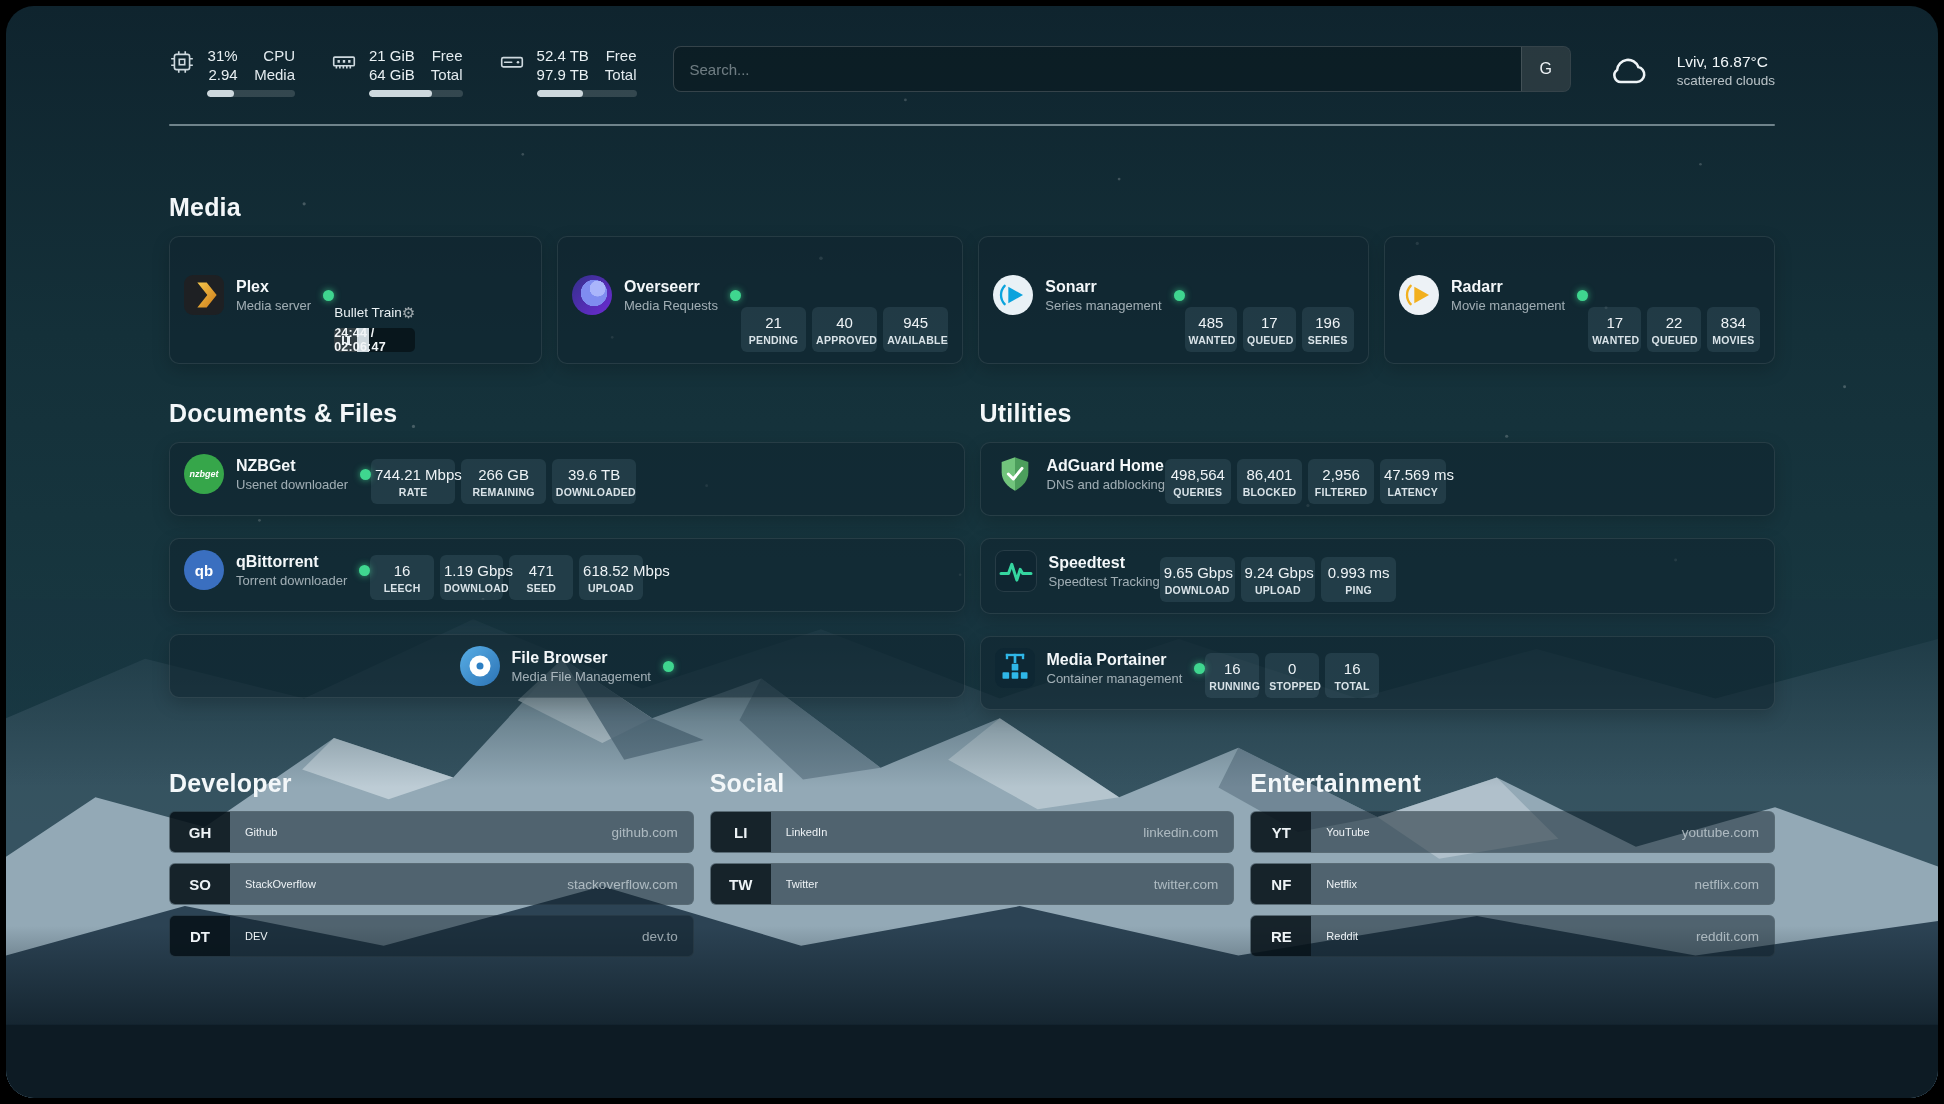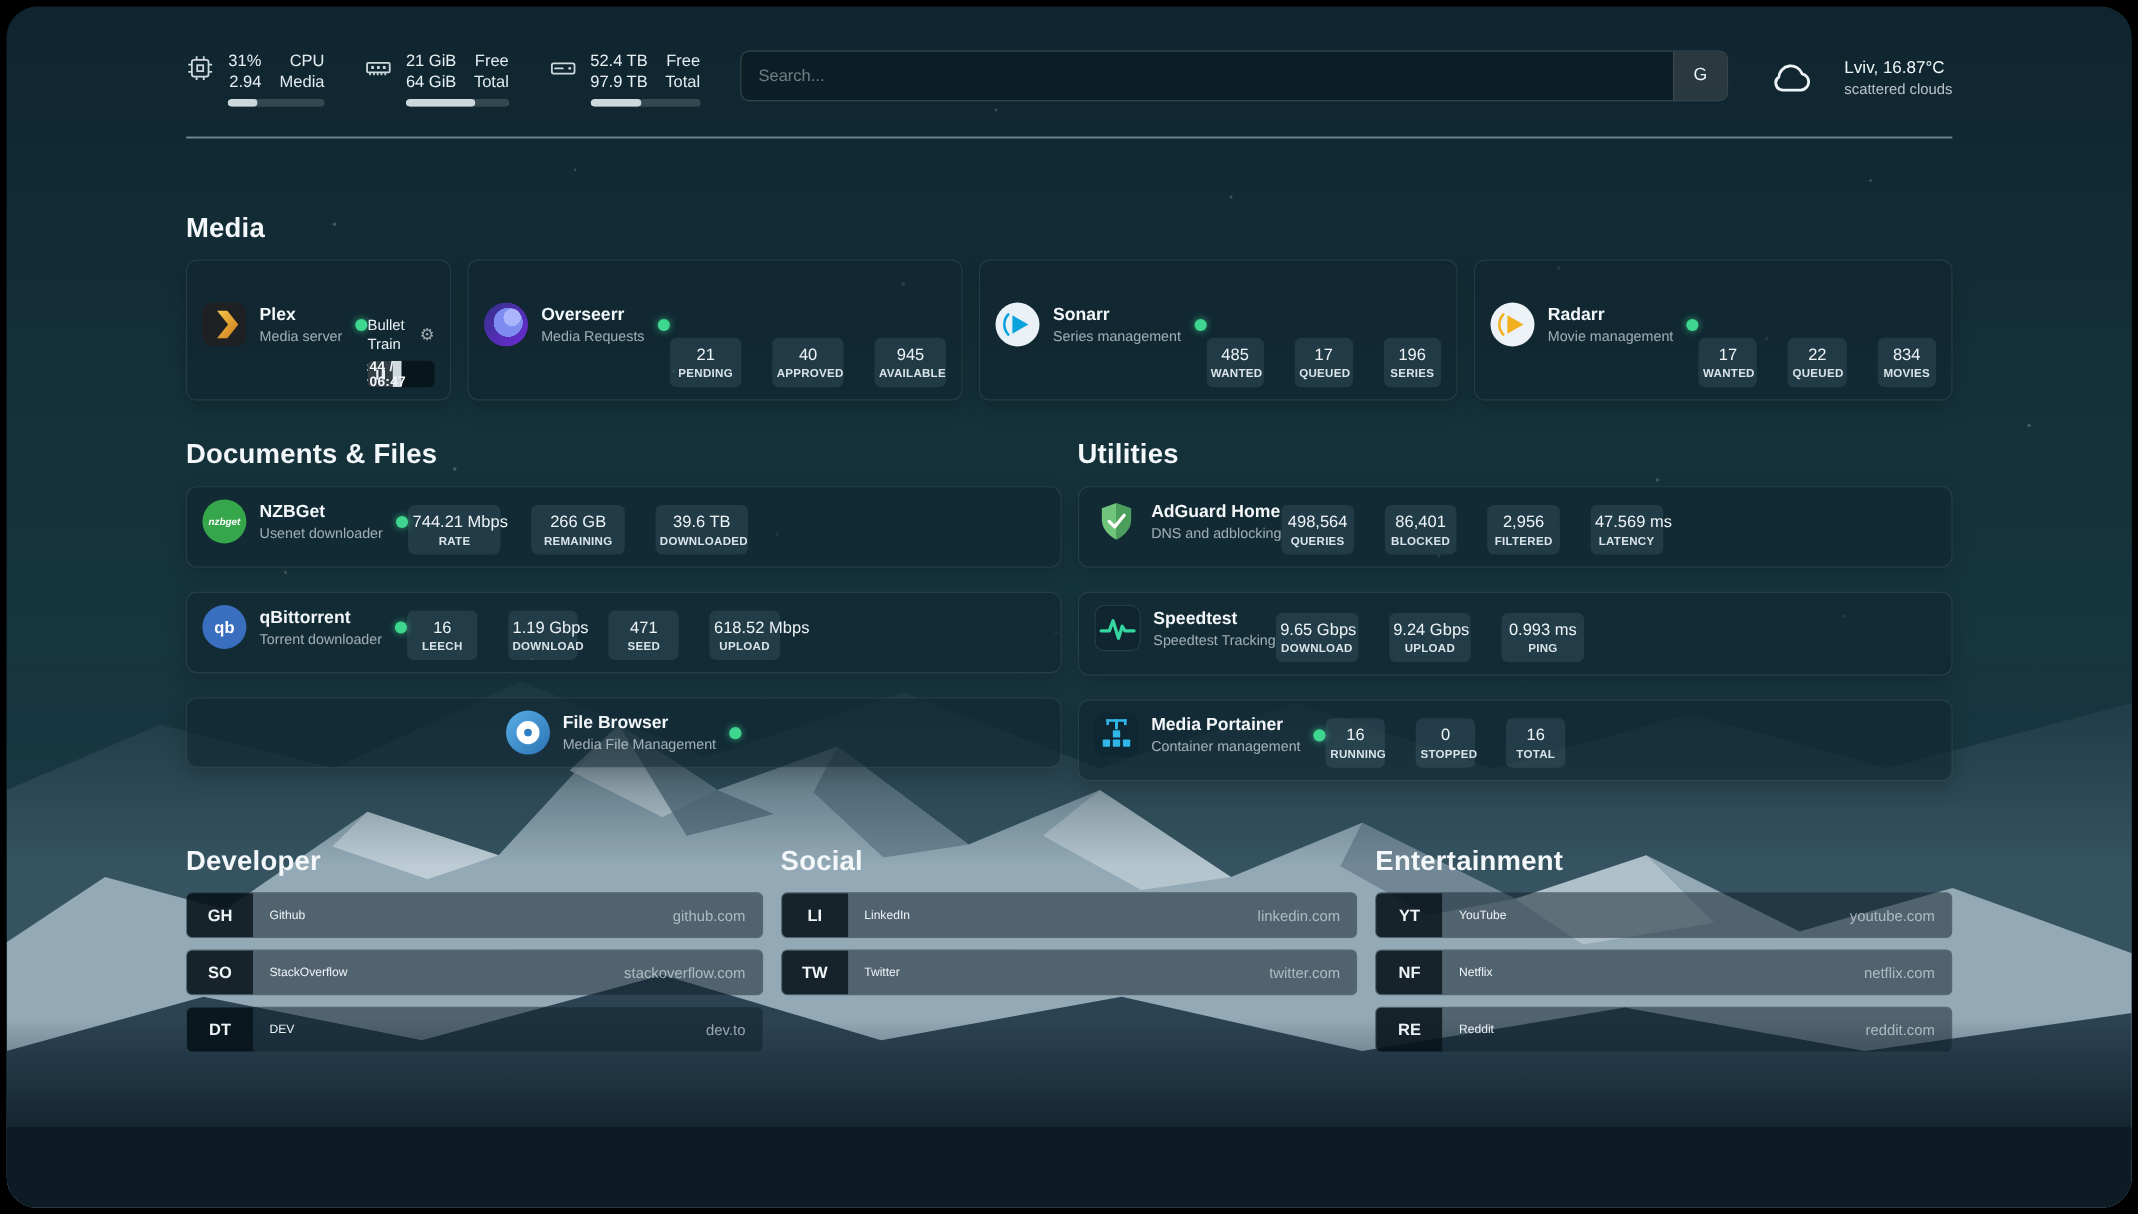--- a/index.html
+++ b/index.html
@@ -46,21 +46,21 @@
   .card-head{display:flex;align-items:center;gap:12px;margin-bottom:10px;}
   .card.compact{justify-content:center;min-height:62px;}
   .card.compact .card-head{margin-bottom:0;}
   .card-text{display:flex;flex-direction:column;min-width:0;}
   .card-title{font-size:16px;font-weight:600;color:#f3f7f9;line-height:20px;white-space:nowrap;}
   .card-sub{font-size:13px;color:rgba(235,243,247,.65);line-height:17px;white-space:nowrap;}
   .status-dot{margin-left:auto;width:11px;height:11px;border-radius:50%;background:#3fd68f;
     box-shadow:0 0 7px rgba(63,214,143,.75);flex:none;}
   .app-icon{width:40px;height:40px;border-radius:9px;display:flex;align-items:center;justify-content:center;flex:none;overflow:hidden;}
   .app-icon svg{width:100%;height:100%;display:block;}
-  .stats{display:flex;gap:28px;margin-top:auto;}
+  .stats{display:flex;gap:6px;margin-top:auto;}
   .stat{flex:1;min-width:0;background:rgba(150,182,198,.13);border-radius:6px;padding:6px 4px 5px;text-align:center;}
   .stat .v{font-size:15px;color:#eef3f6;line-height:19px;white-space:nowrap;}
   .stat .l{font-size:10.5px;font-weight:700;color:#d9e3e8;line-height:13px;margin-top:2px;letter-spacing:.25px;white-space:nowrap;}
 
   
   .plex-body{margin-top:auto;display:flex;flex-direction:column;}
   .np-row{display:flex;align-items:center;justify-content:space-between;font-size:13.5px;color:#eaf1f4;line-height:17px;}
   .gear{color:rgba(255,255,255,.6);font-size:15px;cursor:pointer;}
   .player{position:relative;height:24px;border-radius:5px;background:rgba(6,17,23,.8);display:flex;align-items:center;overflow:hidden;margin-top:7px;}
   .pause{width:23px;height:24px;background:rgba(255,255,255,.17);display:flex;align-items:center;justify-content:center;flex:none;cursor:pointer;}

